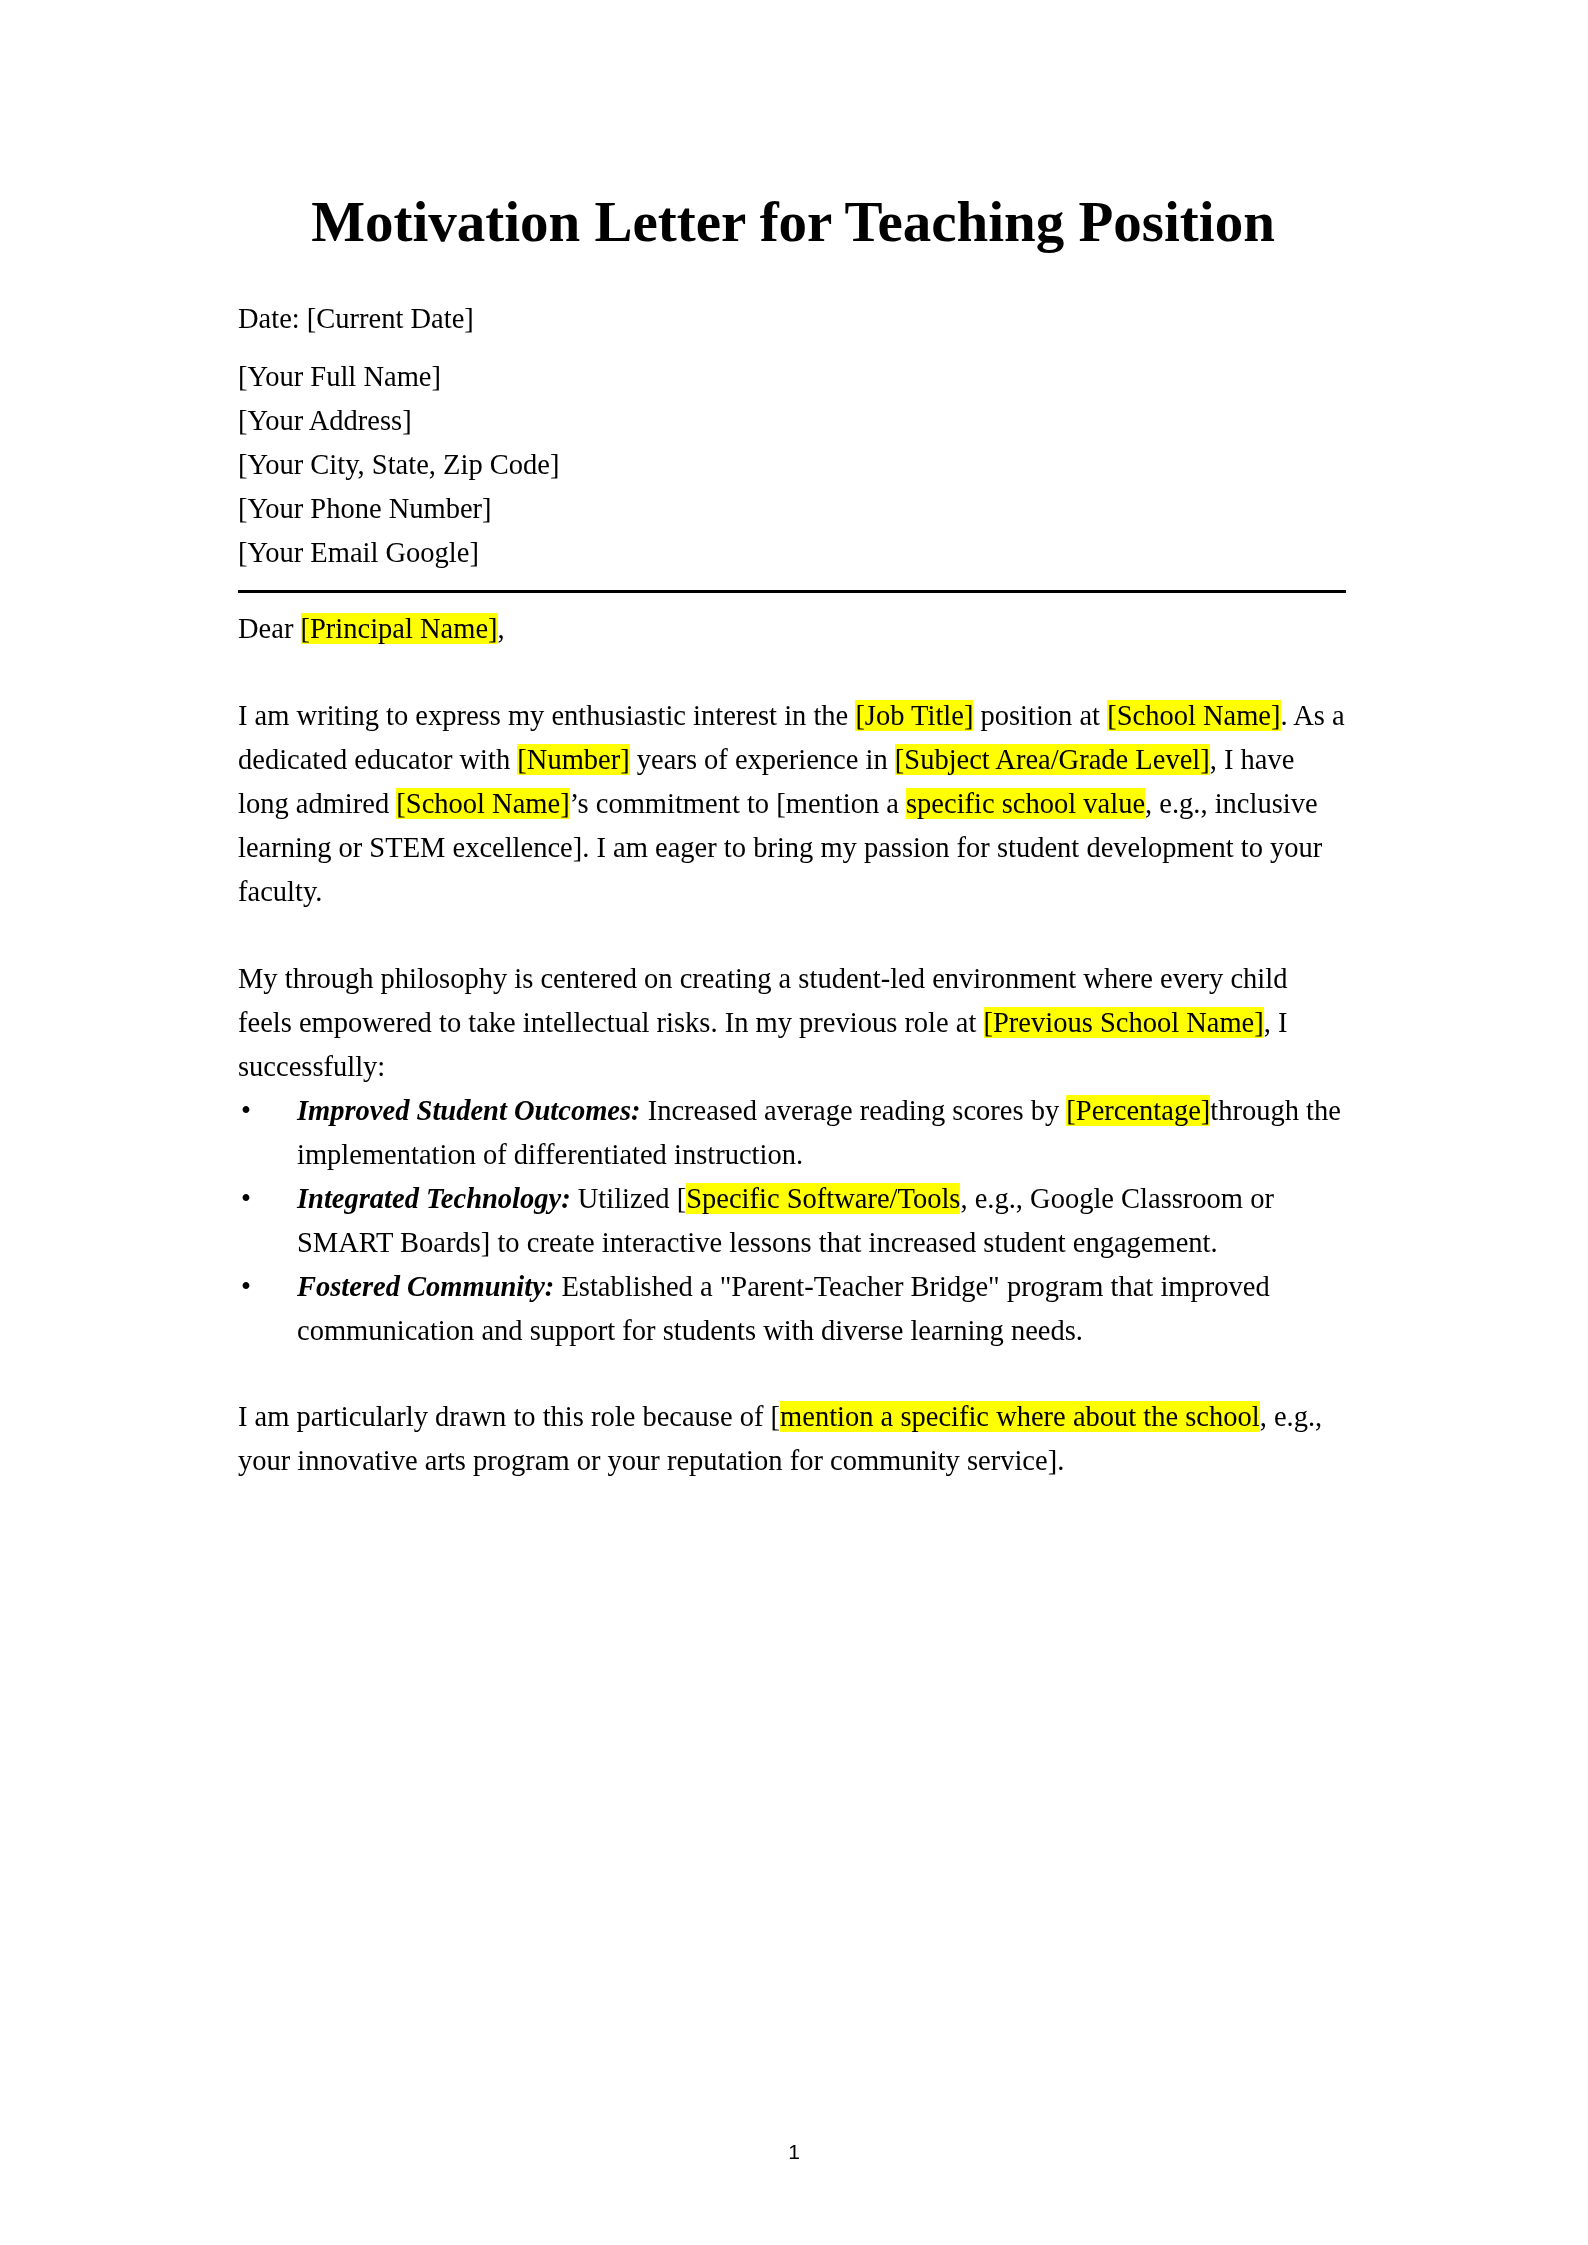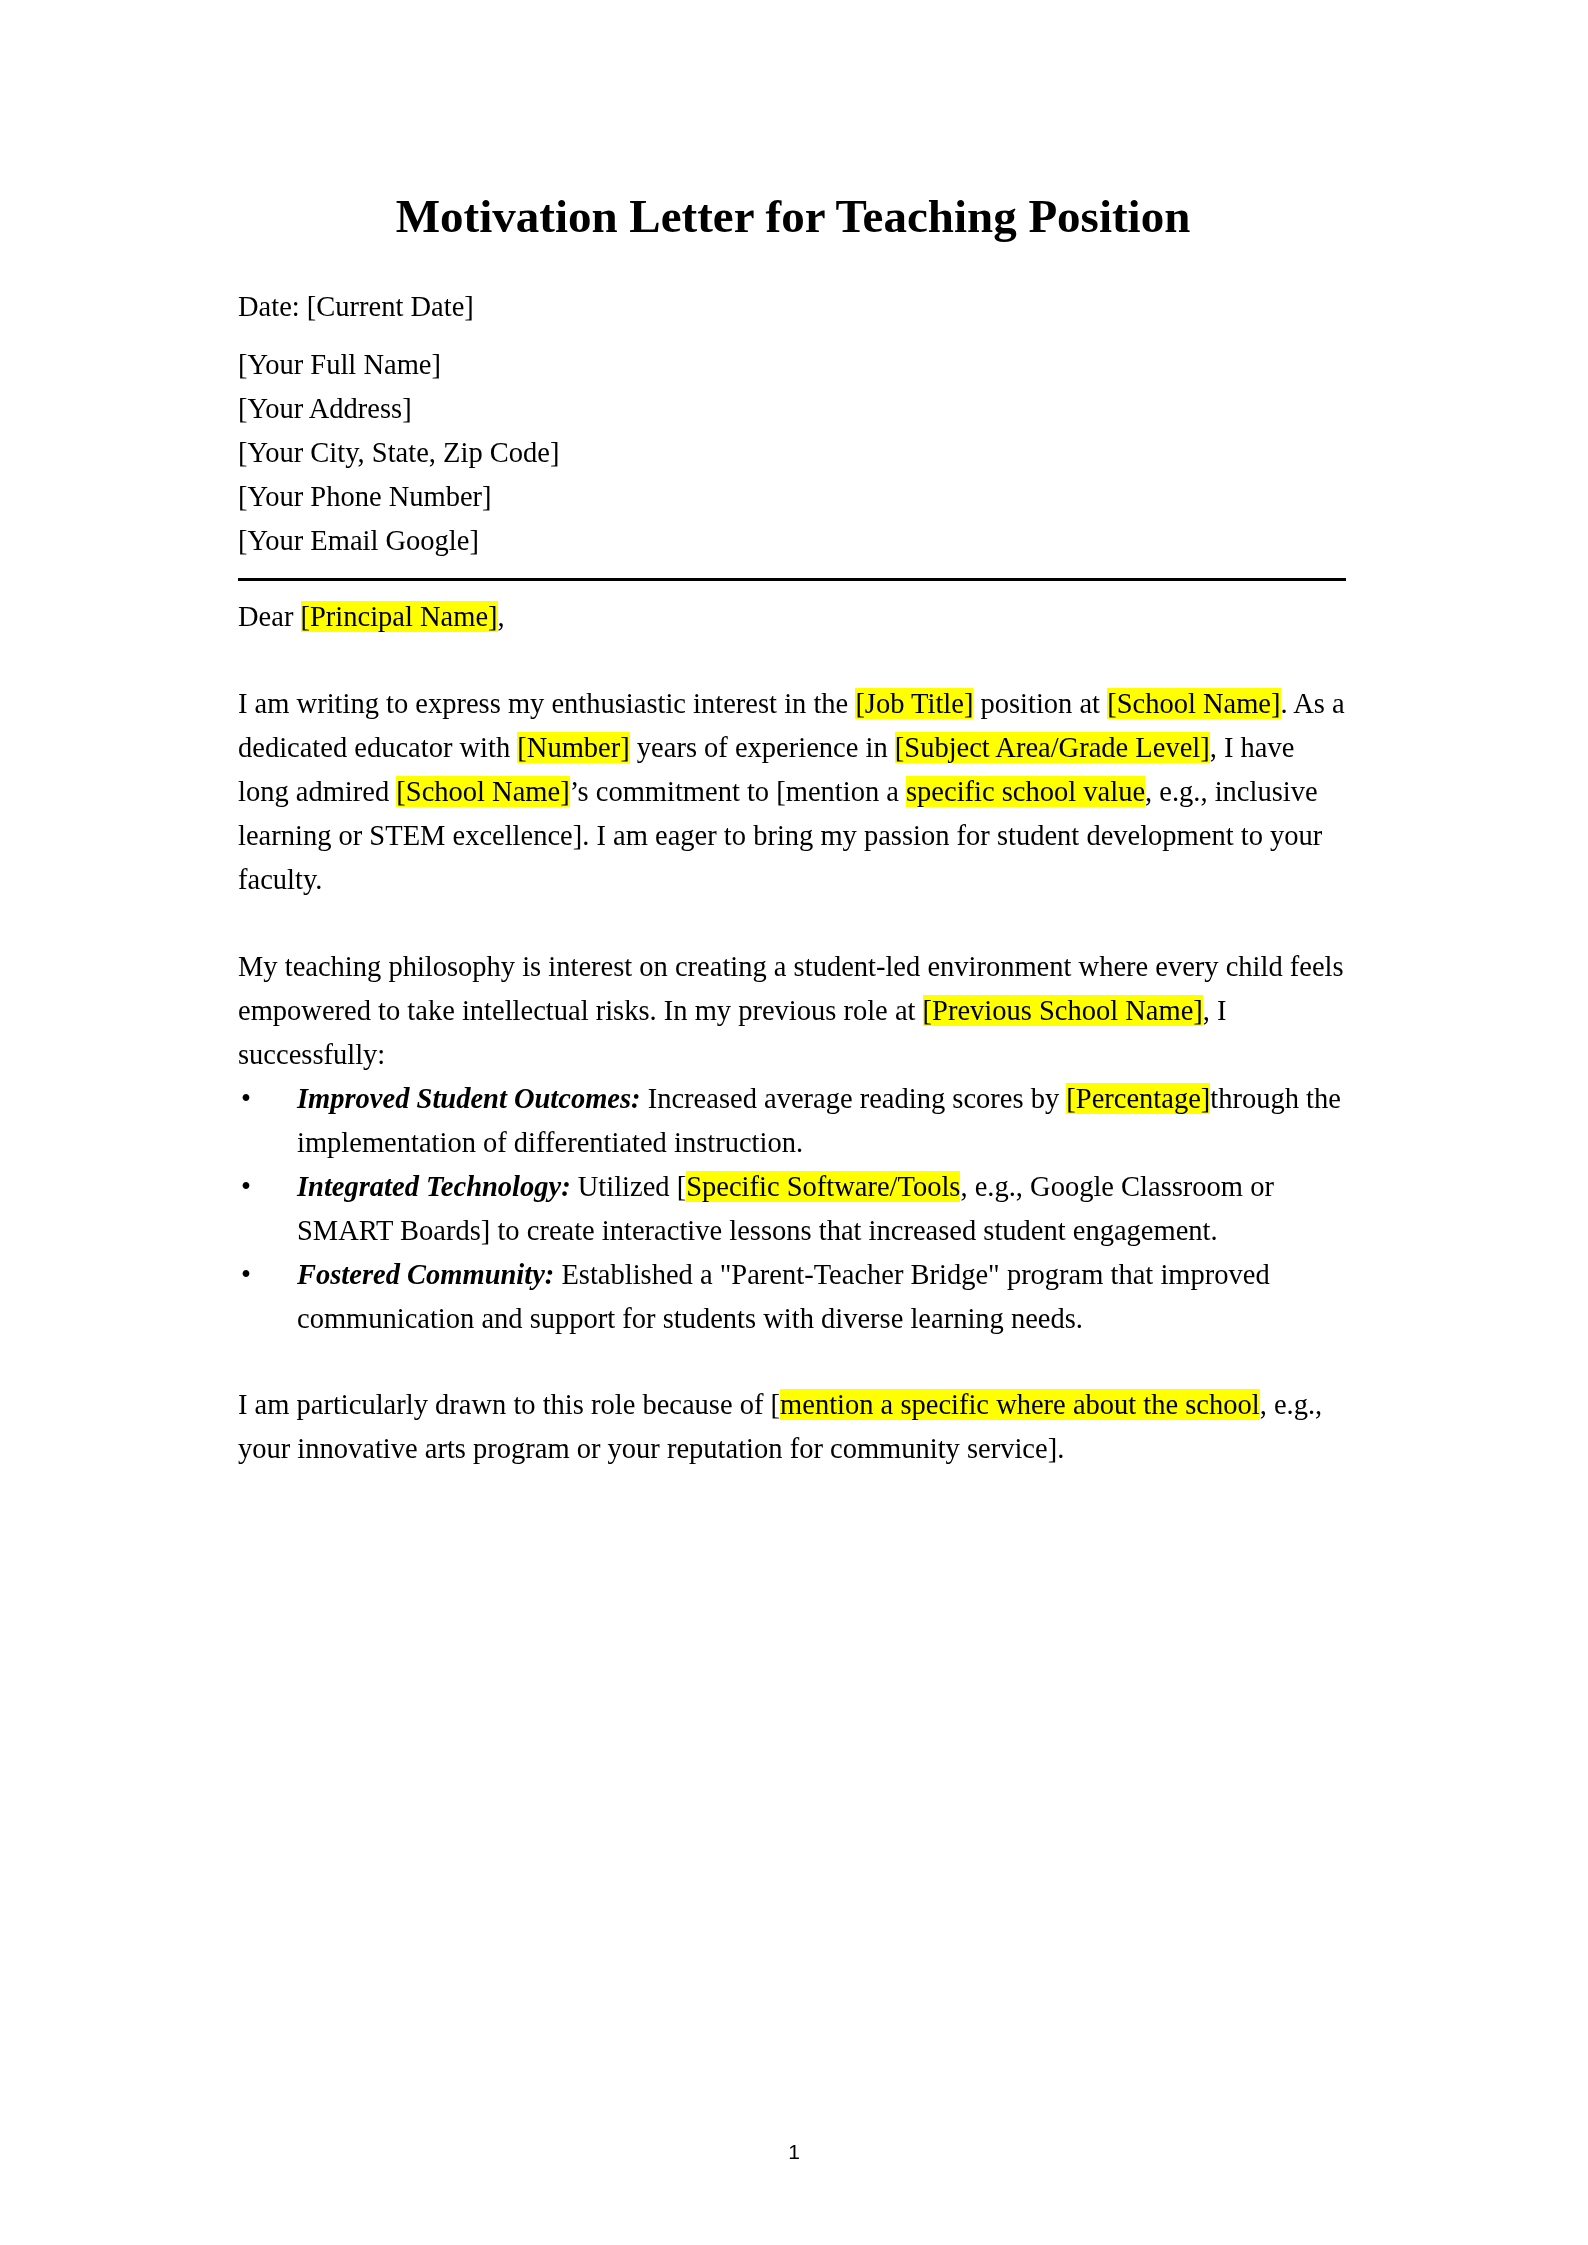--- a/index.html
+++ b/index.html
@@ -26,21 +26,21 @@
 
   .content {
     position: absolute;
     left: 238px;
     top: 0;
     width: 1110px;
   }
 
   
   .doc-title {
-    font-size: 47px;
+    font-size: 57px;
     font-weight: bold;
     text-align: center;
     line-height: 1.2;
     margin: 0;
     padding-top: 188px;
     letter-spacing: 0px;
   }
 
   
   .para {
@@ -147,21 +147,21 @@
     <div class="gap-rule-dear"></div>
 
     <p class="para"><span>Dear </span><span class="hl">[Principal Name]</span><span>,</span></p>
 
     <div class="gap-dear-p1"></div>
 
     <p class="para"><span>I am writing to express my enthusiastic interest in the </span><span class="hl">[Job Title]</span><span> position at </span><span class="hl">[School Name]</span><span>. As a dedicated educator with </span><span class="hl">[Number]</span><span> years of experience in </span><span class="hl">[Subject Area/Grade Level]</span><span>, I have long admired </span><span class="hl">[School Name]</span><span>’s commitment to [mention a </span><span class="hl">specific school value</span><span>, e.g., inclusive learning or STEM excellence]. I am eager to bring my passion for student development to your faculty.</span></p>
 
     <div class="gap-p1-p2"></div>
 
-    <p class="para"><span>My teaching philosophy is interest on creating a student-led environment where every child feels empowered to take intellectual risks. In my previous role at </span><span class="hl">[Previous School Name]</span><span>, I successfully:</span></p>
+    <p class="para"><span>My through philosophy is centered on creating a student-led environment where every child feels empowered to take intellectual risks. In my previous role at </span><span class="hl">[Previous School Name]</span><span>, I successfully:</span></p>
 
     <ul class="bullets">
 
       <li><span class="bullet-marker">•</span><span class="b-strong">Improved Student Outcomes:</span><span> Increased average reading scores by </span><span class="hl">[Percentage]</span><span>through the implementation of differentiated instruction.</span></li>
 
       <li><span class="bullet-marker">•</span><span class="b-strong">Integrated Technology:</span><span> Utilized [</span><span class="hl">Specific Software/Tools</span><span>, e.g., Google Classroom or SMART Boards] to create interactive lessons that increased student engagement.</span></li>
 
       <li><span class="bullet-marker">•</span><span class="b-strong">Fostered Community:</span><span> Established a "Parent-Teacher Bridge" program that improved communication and support for students with diverse learning needs.</span></li>
 
     </ul>

